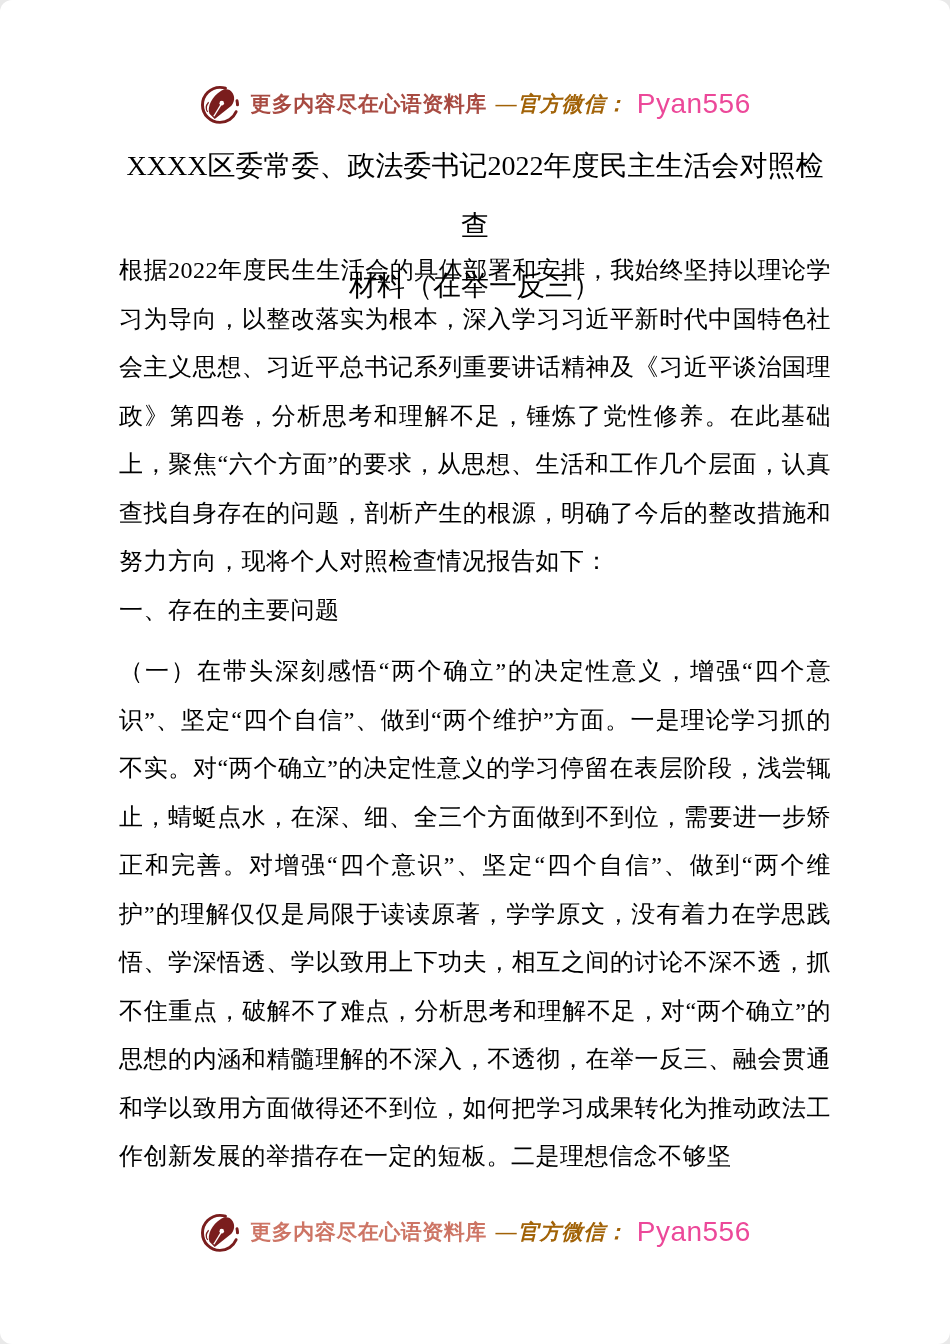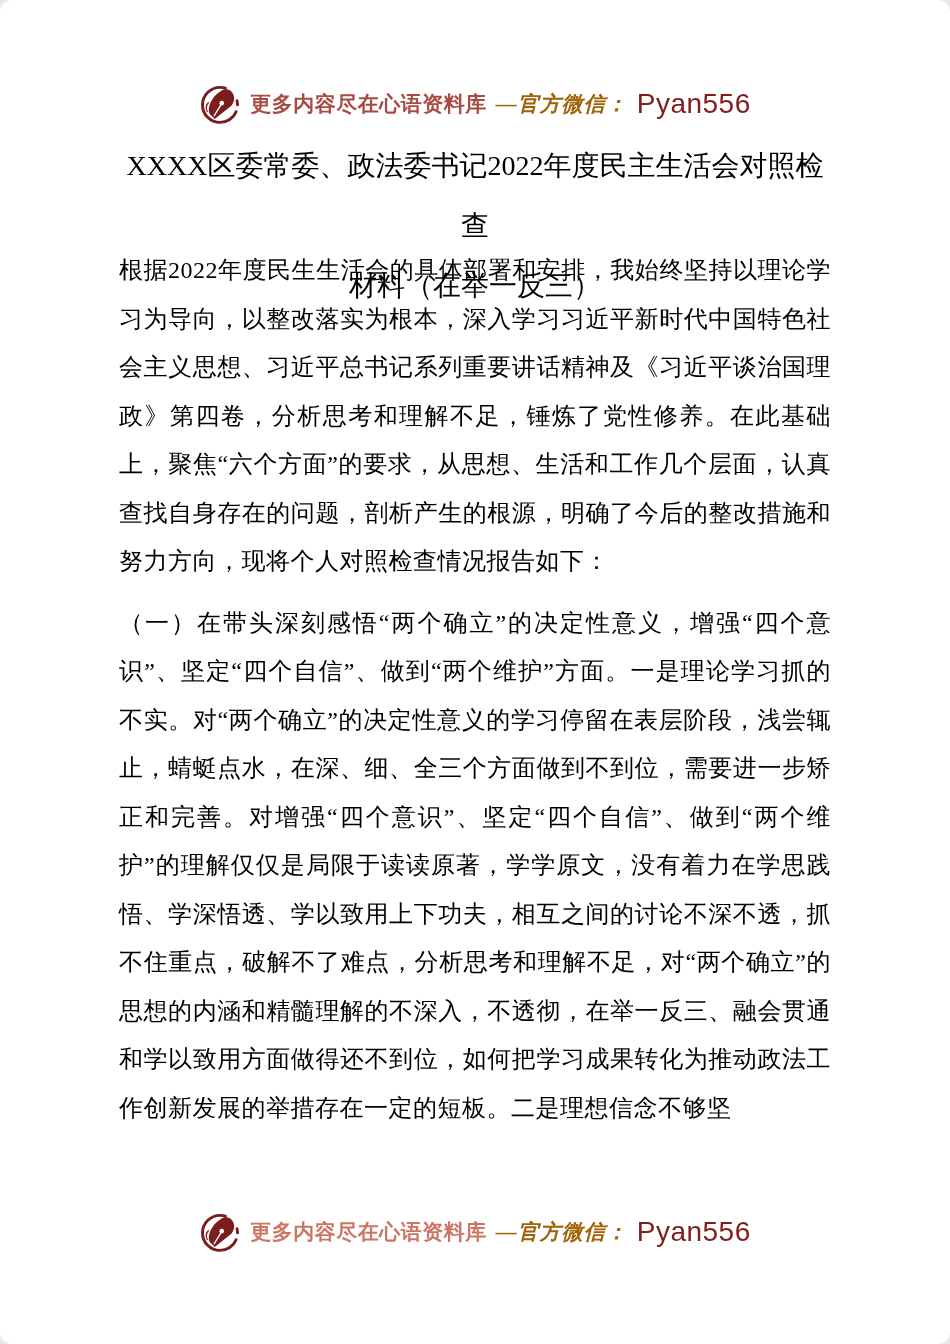--- a/index.html
+++ b/index.html
@@ -41,21 +41,21 @@
   .wm-sep {
     font-size: 21px;
     color: #a16207;
     font-style: italic;
     font-weight: bold;
     letter-spacing: 1px;
   }
   .wm-id {
     font-family: "Liberation Sans", sans-serif;
     font-size: 28px;
-    color: #7f1d1d;
+    color: #ec4899;
     letter-spacing: 0.5px;
   }
 
   
   .doc-title {
     position: absolute;
     top: 136px;
     left: 119px;
     width: 712px;
     text-align: center;
@@ -99,20 +99,21 @@
       <span class="wm-id">Pyan556</span>
   </div>
 
   <h1 class="doc-title">
     <span class="title-line">XXXX区委常委、政法委书记2022年度民主生活会对照检查</span>
     <span class="title-line">材料（在举一反三）</span>
   </h1>
 
   <div class="doc-body">
     <p>根据2022年度民生生活会的具体部署和安排，我始终坚持以理论学习为导向，以整改落实为根本，深入学习习近平新时代中国特色社会主义思想、习近平总书记系列重要讲话精神及《习近平谈治国理政》第四卷，分析思考和理解不足，锤炼了党性修养。在此基础上，聚焦“六个方面”的要求，从思想、生活和工作几个层面，认真查找自身存在的问题，剖析产生的根源，明确了今后的整改措施和努力方向，现将个人对照检查情况报告如下：</p>
+    <p>一、存在的主要问题</p>
     <p class="section-first">（一）在带头深刻感悟“两个确立”的决定性意义，增强“四个意识”、坚定“四个自信”、做到“两个维护”方面。一是理论学习抓的不实。对“两个确立”的决定性意义的学习停留在表层阶段，浅尝辄止，蜻蜓点水，在深、细、全三个方面做到不到位，需要进一步矫正和完善。对增强“四个意识”、坚定“四个自信”、做到“两个维护”的理解仅仅是局限于读读原著，学学原文，没有着力在学思践悟、学深悟透、学以致用上下功夫，相互之间的讨论不深不透，抓不住重点，破解不了难点，分析思考和理解不足，对“两个确立”的思想的内涵和精髓理解的不深入，不透彻，在举一反三、融会贯通和学以致用方面做得还不到位，如何把学习成果转化为推动政法工作创新发展的举措存在一定的短板。二是理想信念不够坚</p>
   </div>
 
   <div class="watermark footer">
     <span class="wm-logo">
       <svg width="42" height="42" viewBox="0 0 48 48" aria-hidden="true">
         <circle cx="24" cy="25" r="20" fill="none" stroke="#7a1d1d" stroke-width="3.4" stroke-dasharray="92 20" stroke-dashoffset="-8" stroke-linecap="round"></circle>
         <path d="M35 8 C41 12 42 20 37 26 L18 41 L12 35 C9 27 15 15 25 9 C28 7 32 6.5 35 8 Z" fill="#7a1d1d"></path>
         <circle cx="26" cy="23" r="2.6" fill="#ffffff"></circle>
         <path d="M25 25 L17 38" stroke="#ffffff" stroke-width="1.6"></path>

